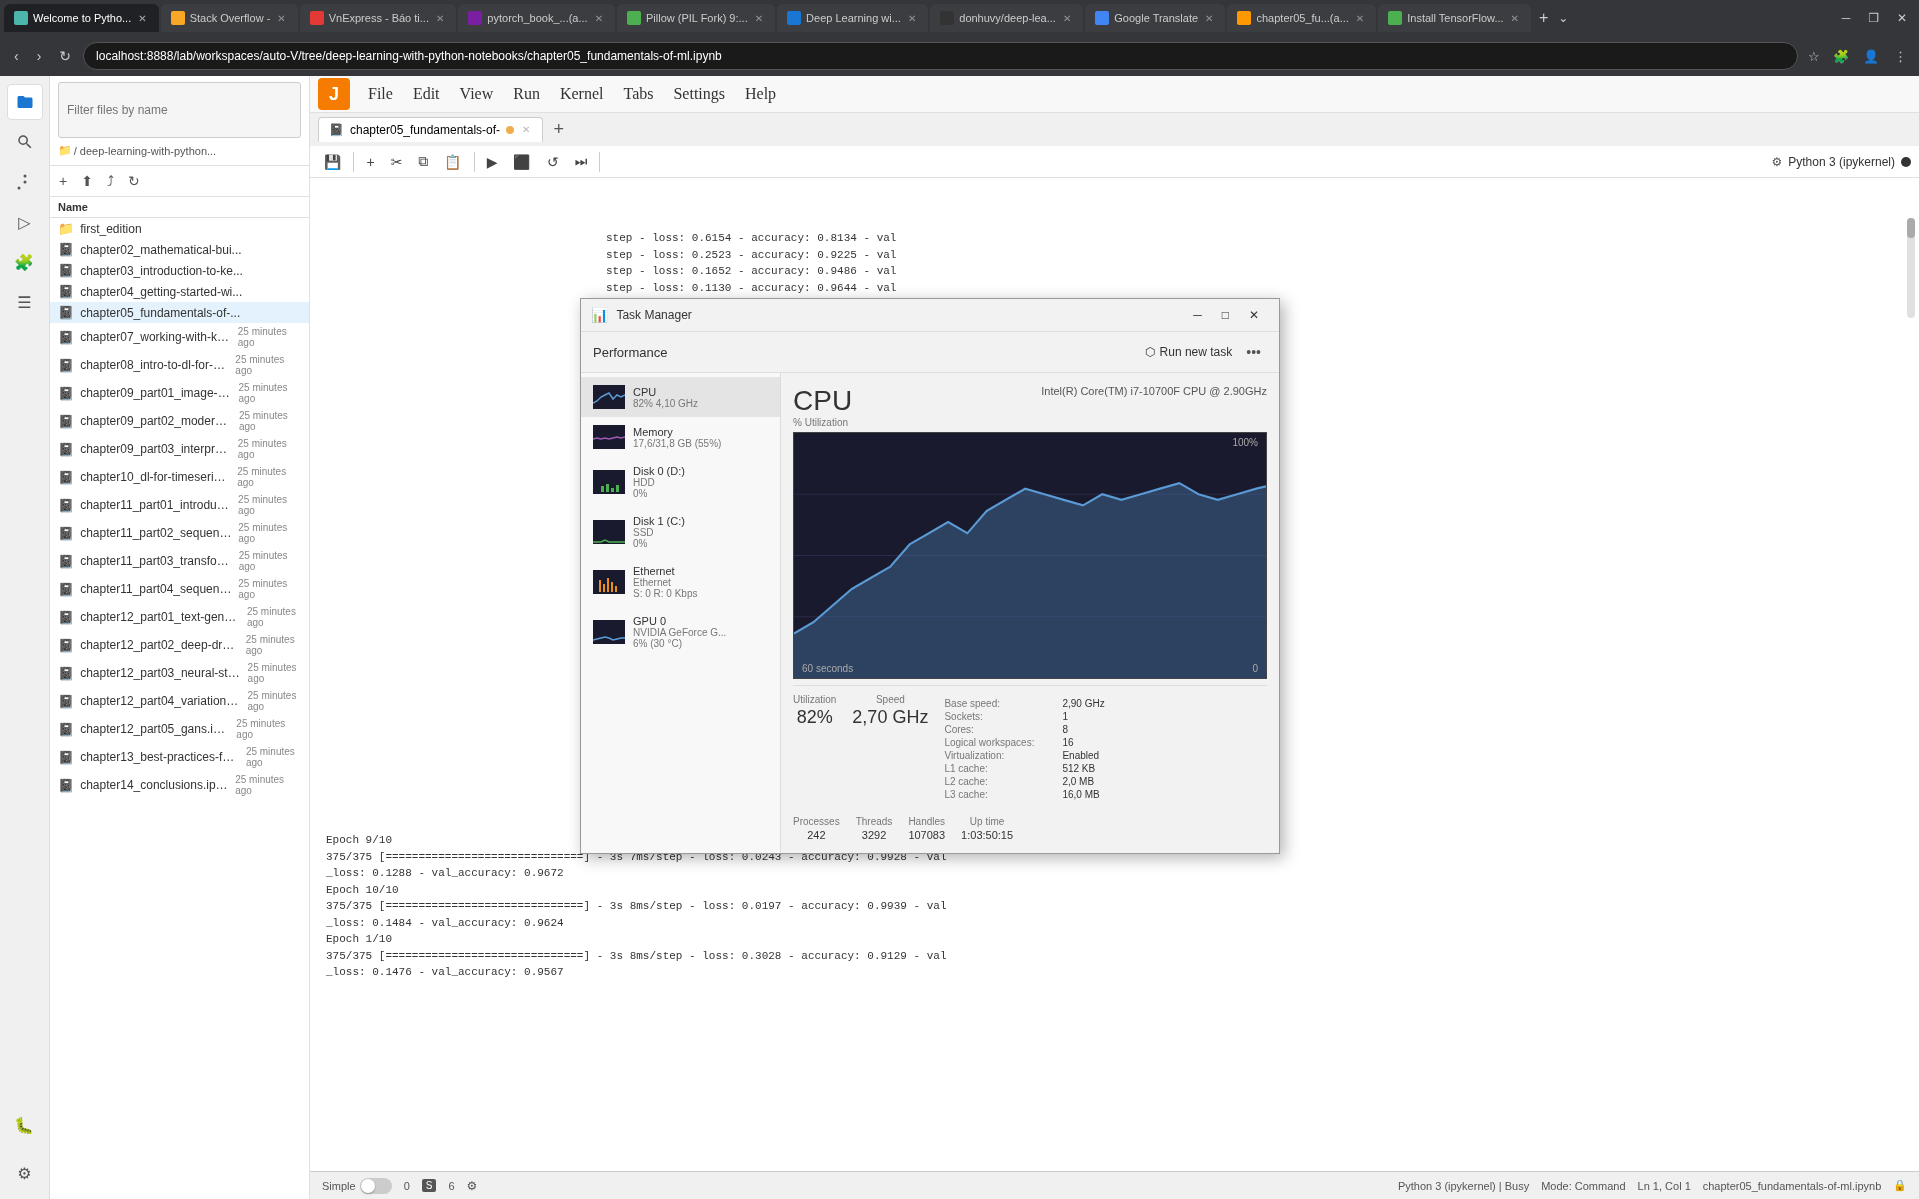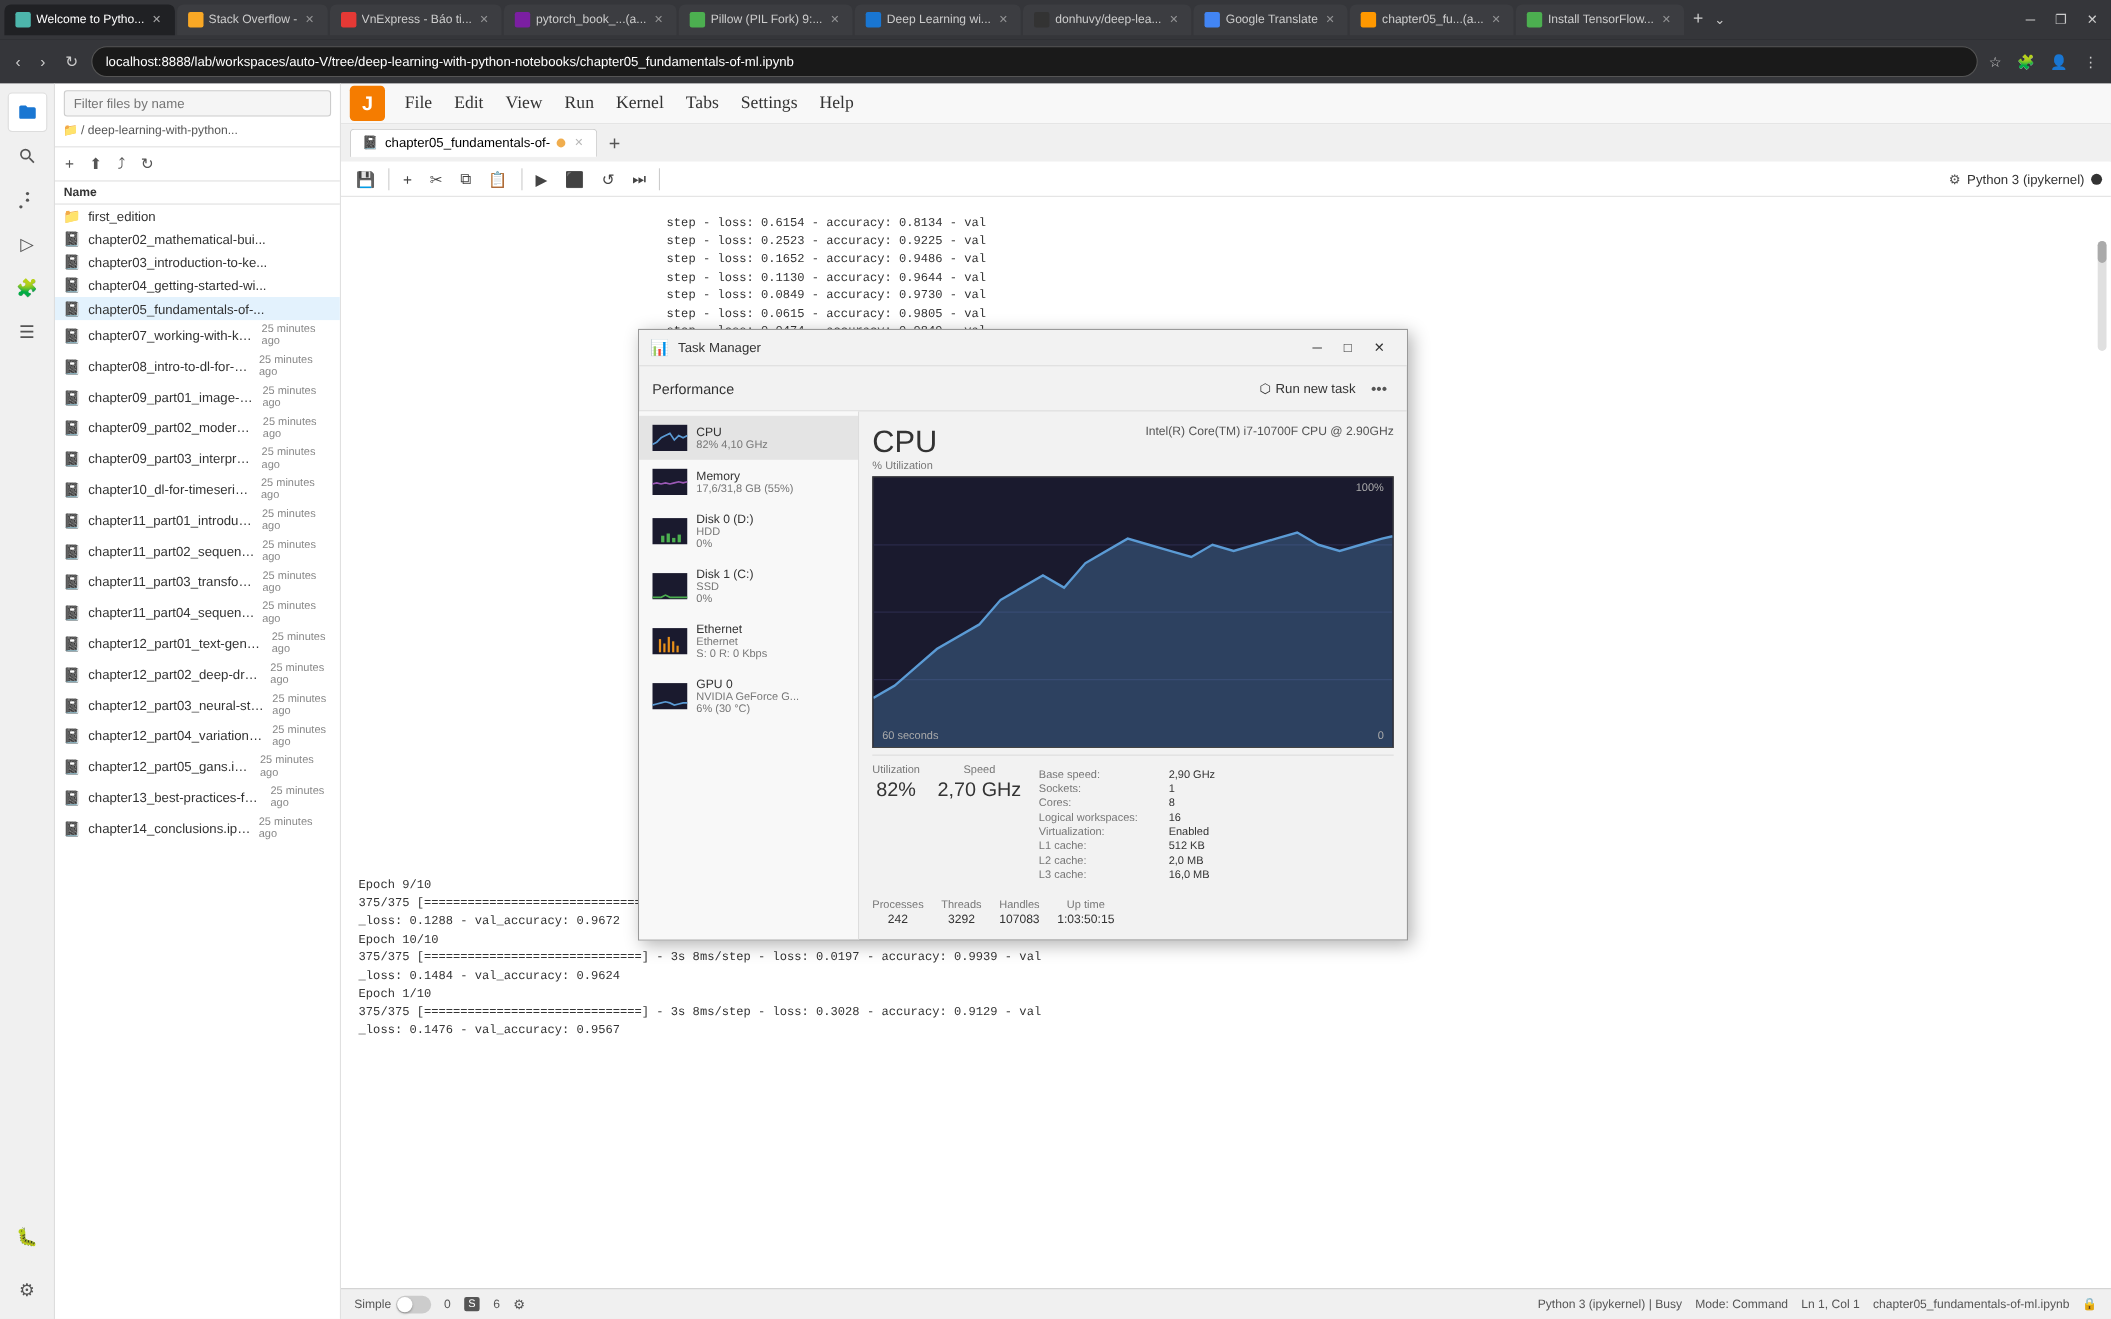--- a/index.html
+++ b/index.html
@@ -30,21 +30,21 @@
 
     
     .jupyter-sidebar-icons { width: 50px; background: #f0f0f0; border-right: 1px solid #ddd; display: flex; flex-direction: column; align-items: center; padding-top: 8px; gap: 4px; }
     .sidebar-icon-btn { width: 36px; height: 36px; display: flex; align-items: center; justify-content: center; border-radius: 4px; cursor: pointer; color: #555; font-size: 16px; border: none; background: none; }
     .sidebar-icon-btn.active { background: #fff; border: 1px solid #ddd; color: #1976d2; }
     .sidebar-icon-btn-bottom { margin-top: auto; margin-bottom: 8px; }
 
     
     .file-browser { width: 260px; background: #fff; border-right: 1px solid #e0e0e0; display: flex; flex-direction: column; font-size: 12px; }
     .file-browser-header { padding: 6px 8px; border-bottom: 1px solid #e0e0e0; display: flex; flex-direction: column; gap: 4px; }
-    .file-filter-input { width: 100%; padding: 4px 8px; border: 1px solid #ccc; border-radius: 3px; font-size: 12px; background: #f5f5f5; color: #333; }
+    .file-filter-input { width: 100%; padding: 20px 8px; border: 1px solid #ccc; border-radius: 3px; font-size: 12px; background: #f5f5f5; color: #333; }
     .file-path { font-size: 11px; color: #555; padding: 2px 0; display: flex; align-items: center; gap: 2px; }
     .file-toolbar { display: flex; gap: 4px; align-items: center; padding: 4px 4px; border-bottom: 1px solid #e0e0e0; }
     .file-toolbar-btn { background: none; border: none; cursor: pointer; color: #555; font-size: 14px; padding: 3px 5px; border-radius: 3px; }
     .file-name-header { padding: 4px 8px; font-size: 11px; color: #333; font-weight: 600; border-bottom: 1px solid #e0e0e0; }
     .file-list { overflow-y: auto; flex: 1; }
     .file-item { display: flex; align-items: center; padding: 3px 8px; gap: 6px; cursor: pointer; color: #333; }
     .file-item.selected { background: #e3f2fd; }
     .file-item.dir { font-weight: 500; }
     .file-icon { font-size: 13px; flex-shrink: 0; }
     .file-name-text { font-size: 12px; overflow: hidden; text-overflow: ellipsis; white-space: nowrap; }
@@ -402,21 +402,21 @@
       <div class="nb-toolbar-sep"></div>
       <div class="kernel-indicator">
         <button style="background:none;border:none;color:#555;cursor:pointer;font-size:12px;">⚙</button>
         <span>Python 3 (ipykernel)</span>
         <div class="kernel-dot"></div>
       </div>
     </div>
 
     <div class="nb-content" style="position:relative;">
 
-      <div style="padding-left: 280px;">
+      <div style="padding-left: 280px; margin-top: 36px;">
         <pre class="output-text">step - loss: 0.6154 - accuracy: 0.8134 - val</pre>
         <pre class="output-text">step - loss: 0.2523 - accuracy: 0.9225 - val</pre>
         <pre class="output-text">step - loss: 0.1652 - accuracy: 0.9486 - val</pre>
         <pre class="output-text">step - loss: 0.1130 - accuracy: 0.9644 - val</pre>
         <pre class="output-text">step - loss: 0.0849 - accuracy: 0.9730 - val</pre>
         <pre class="output-text">step - loss: 0.0615 - accuracy: 0.9805 - val</pre>
         <pre class="output-text">step - loss: 0.0474 - accuracy: 0.9849 - val</pre>
         <pre class="output-text">step - loss: 0.0345 - accuracy: 0.9890 - val</pre>
         <div style="height:10px;"></div>
         <div style="display:flex;align-items:center;gap:8px;">

